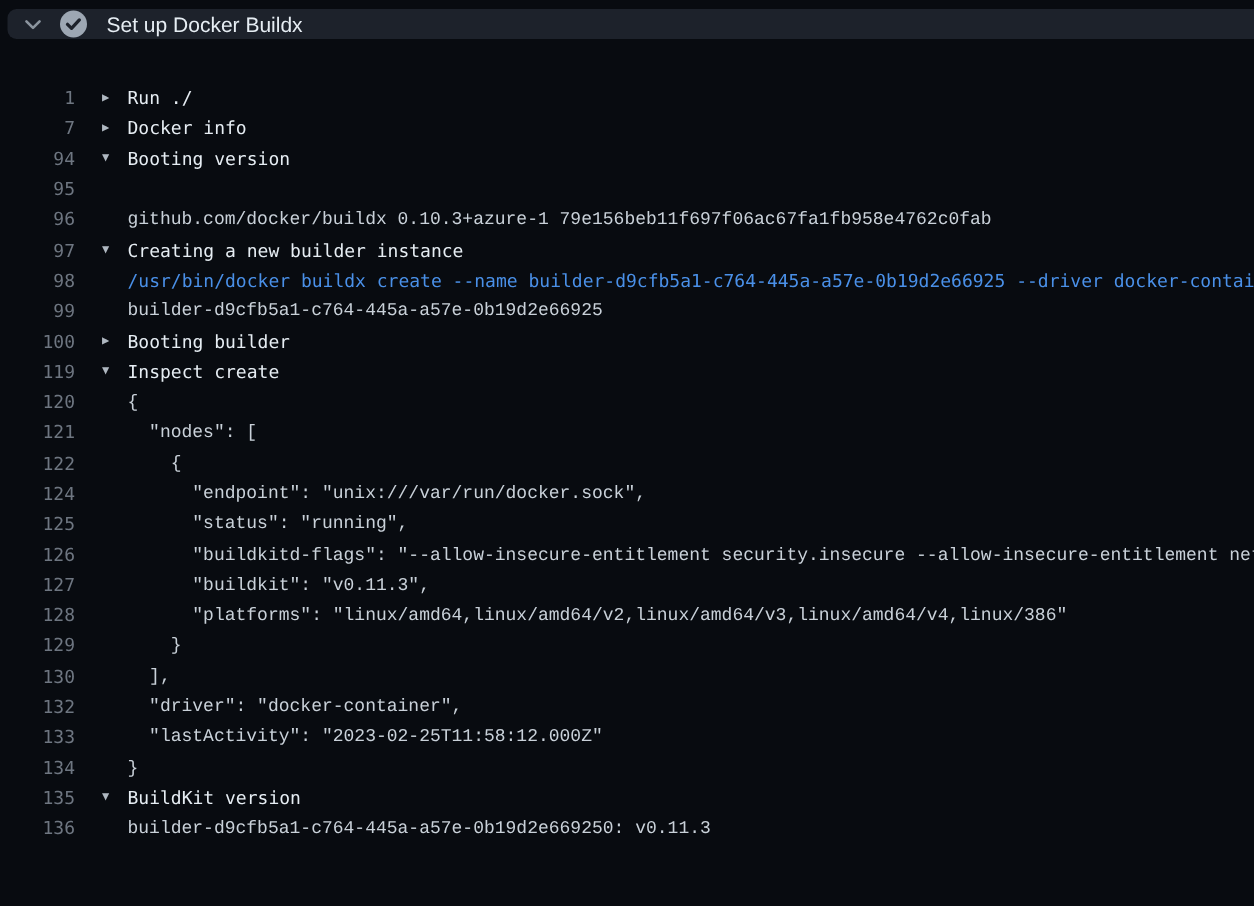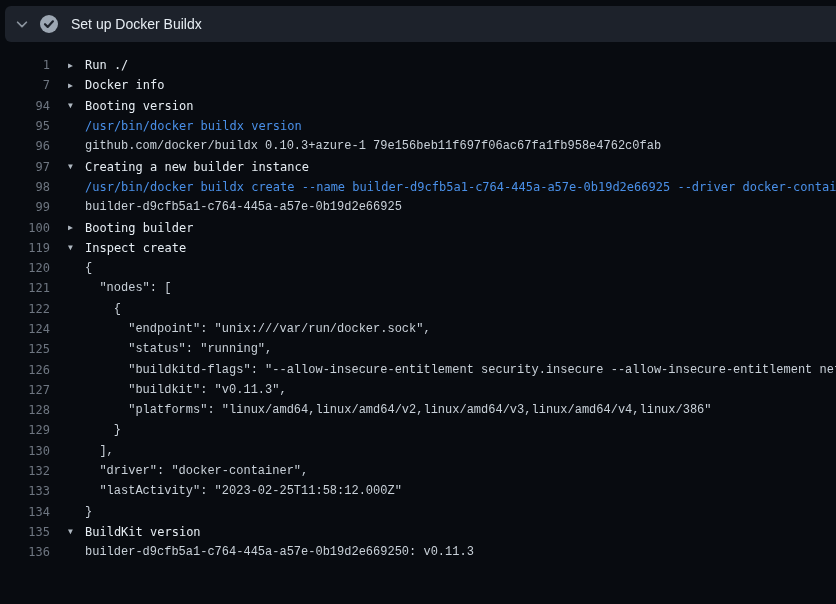--- a/index.html
+++ b/index.html
@@ -3,21 +3,21 @@
 <meta charset="utf-8">
 <style>
   html,body{margin:0;padding:0;}
   body{
     width:836px;height:604px;overflow:hidden;
     background:#080b10;
     font-family:"Liberation Sans", sans-serif;
   }
   .page{width:836px;height:604px;position:relative;}
   .step-header{
-    position:absolute;left:5px;top:6px;right:0;height:36px;
+    position:absolute;left:5px;top:6px;right:0;height:20px;
     background:#1d222b;border-radius:6px 0 0 6px;
     display:flex;align-items:center;gap:0;
     cursor:pointer;
   }
   .chevron-btn{
     width:34px;height:38px;display:flex;align-items:center;justify-content:center;
     flex:0 0 auto;background:none;border:none;padding:0;cursor:pointer;
   }
   .check-wrap{width:20px;height:20px;flex:0 0 auto;margin-right:12px;}
   .step-title{
@@ -71,21 +71,21 @@
         <path d="M6 10.2 l2.7 2.7 l5.2 -5.6" fill="none" stroke="#1d222b" stroke-width="2.2" stroke-linecap="round" stroke-linejoin="round"></path>
       </svg>
     </span>
     <span class="step-title">Set up Docker Buildx</span>
   </div>
 
   <div class="log" id="log">
       <div class="row group"><a class="num">1</a><span class="body"><span class="marker">▶</span><span>Run ./</span></span></div>
       <div class="row group"><a class="num">7</a><span class="body"><span class="marker">▶</span><span>Docker info</span></span></div>
       <div class="row group"><a class="num">94</a><span class="body"><span class="marker">▼</span><span>Booting version</span></span></div>
-      <div class="row command"><a class="num">95</a><span class="body"><span>/usr/bin/docker buildx version</span></span></div>
+      <div class="row command"><a class="num">95</a></div>
       <div class="row output"><a class="num">96</a><span class="body"><span>github.com/docker/buildx 0.10.3+azure-1 79e156beb11f697f06ac67fa1fb958e4762c0fab</span></span></div>
       <div class="row group"><a class="num">97</a><span class="body"><span class="marker">▼</span><span>Creating a new builder instance</span></span></div>
       <div class="row command"><a class="num">98</a><span class="body"><span>/usr/bin/docker buildx create --name builder-d9cfb5a1-c764-445a-a57e-0b19d2e66925 --driver docker-container</span></span></div>
       <div class="row output"><a class="num">99</a><span class="body"><span>builder-d9cfb5a1-c764-445a-a57e-0b19d2e66925</span></span></div>
       <div class="row group"><a class="num">100</a><span class="body"><span class="marker">▶</span><span>Booting builder</span></span></div>
       <div class="row group"><a class="num">119</a><span class="body"><span class="marker">▼</span><span>Inspect create</span></span></div>
       <div class="row output"><a class="num">120</a><span class="body"><span>{</span></span></div>
       <div class="row output"><a class="num">121</a><span class="body"><span>  "nodes": [</span></span></div>
       <div class="row output"><a class="num">122</a><span class="body"><span>    {</span></span></div>
       <div class="row output"><a class="num">124</a><span class="body"><span>      "endpoint": "unix:///var/run/docker.sock",</span></span></div>

